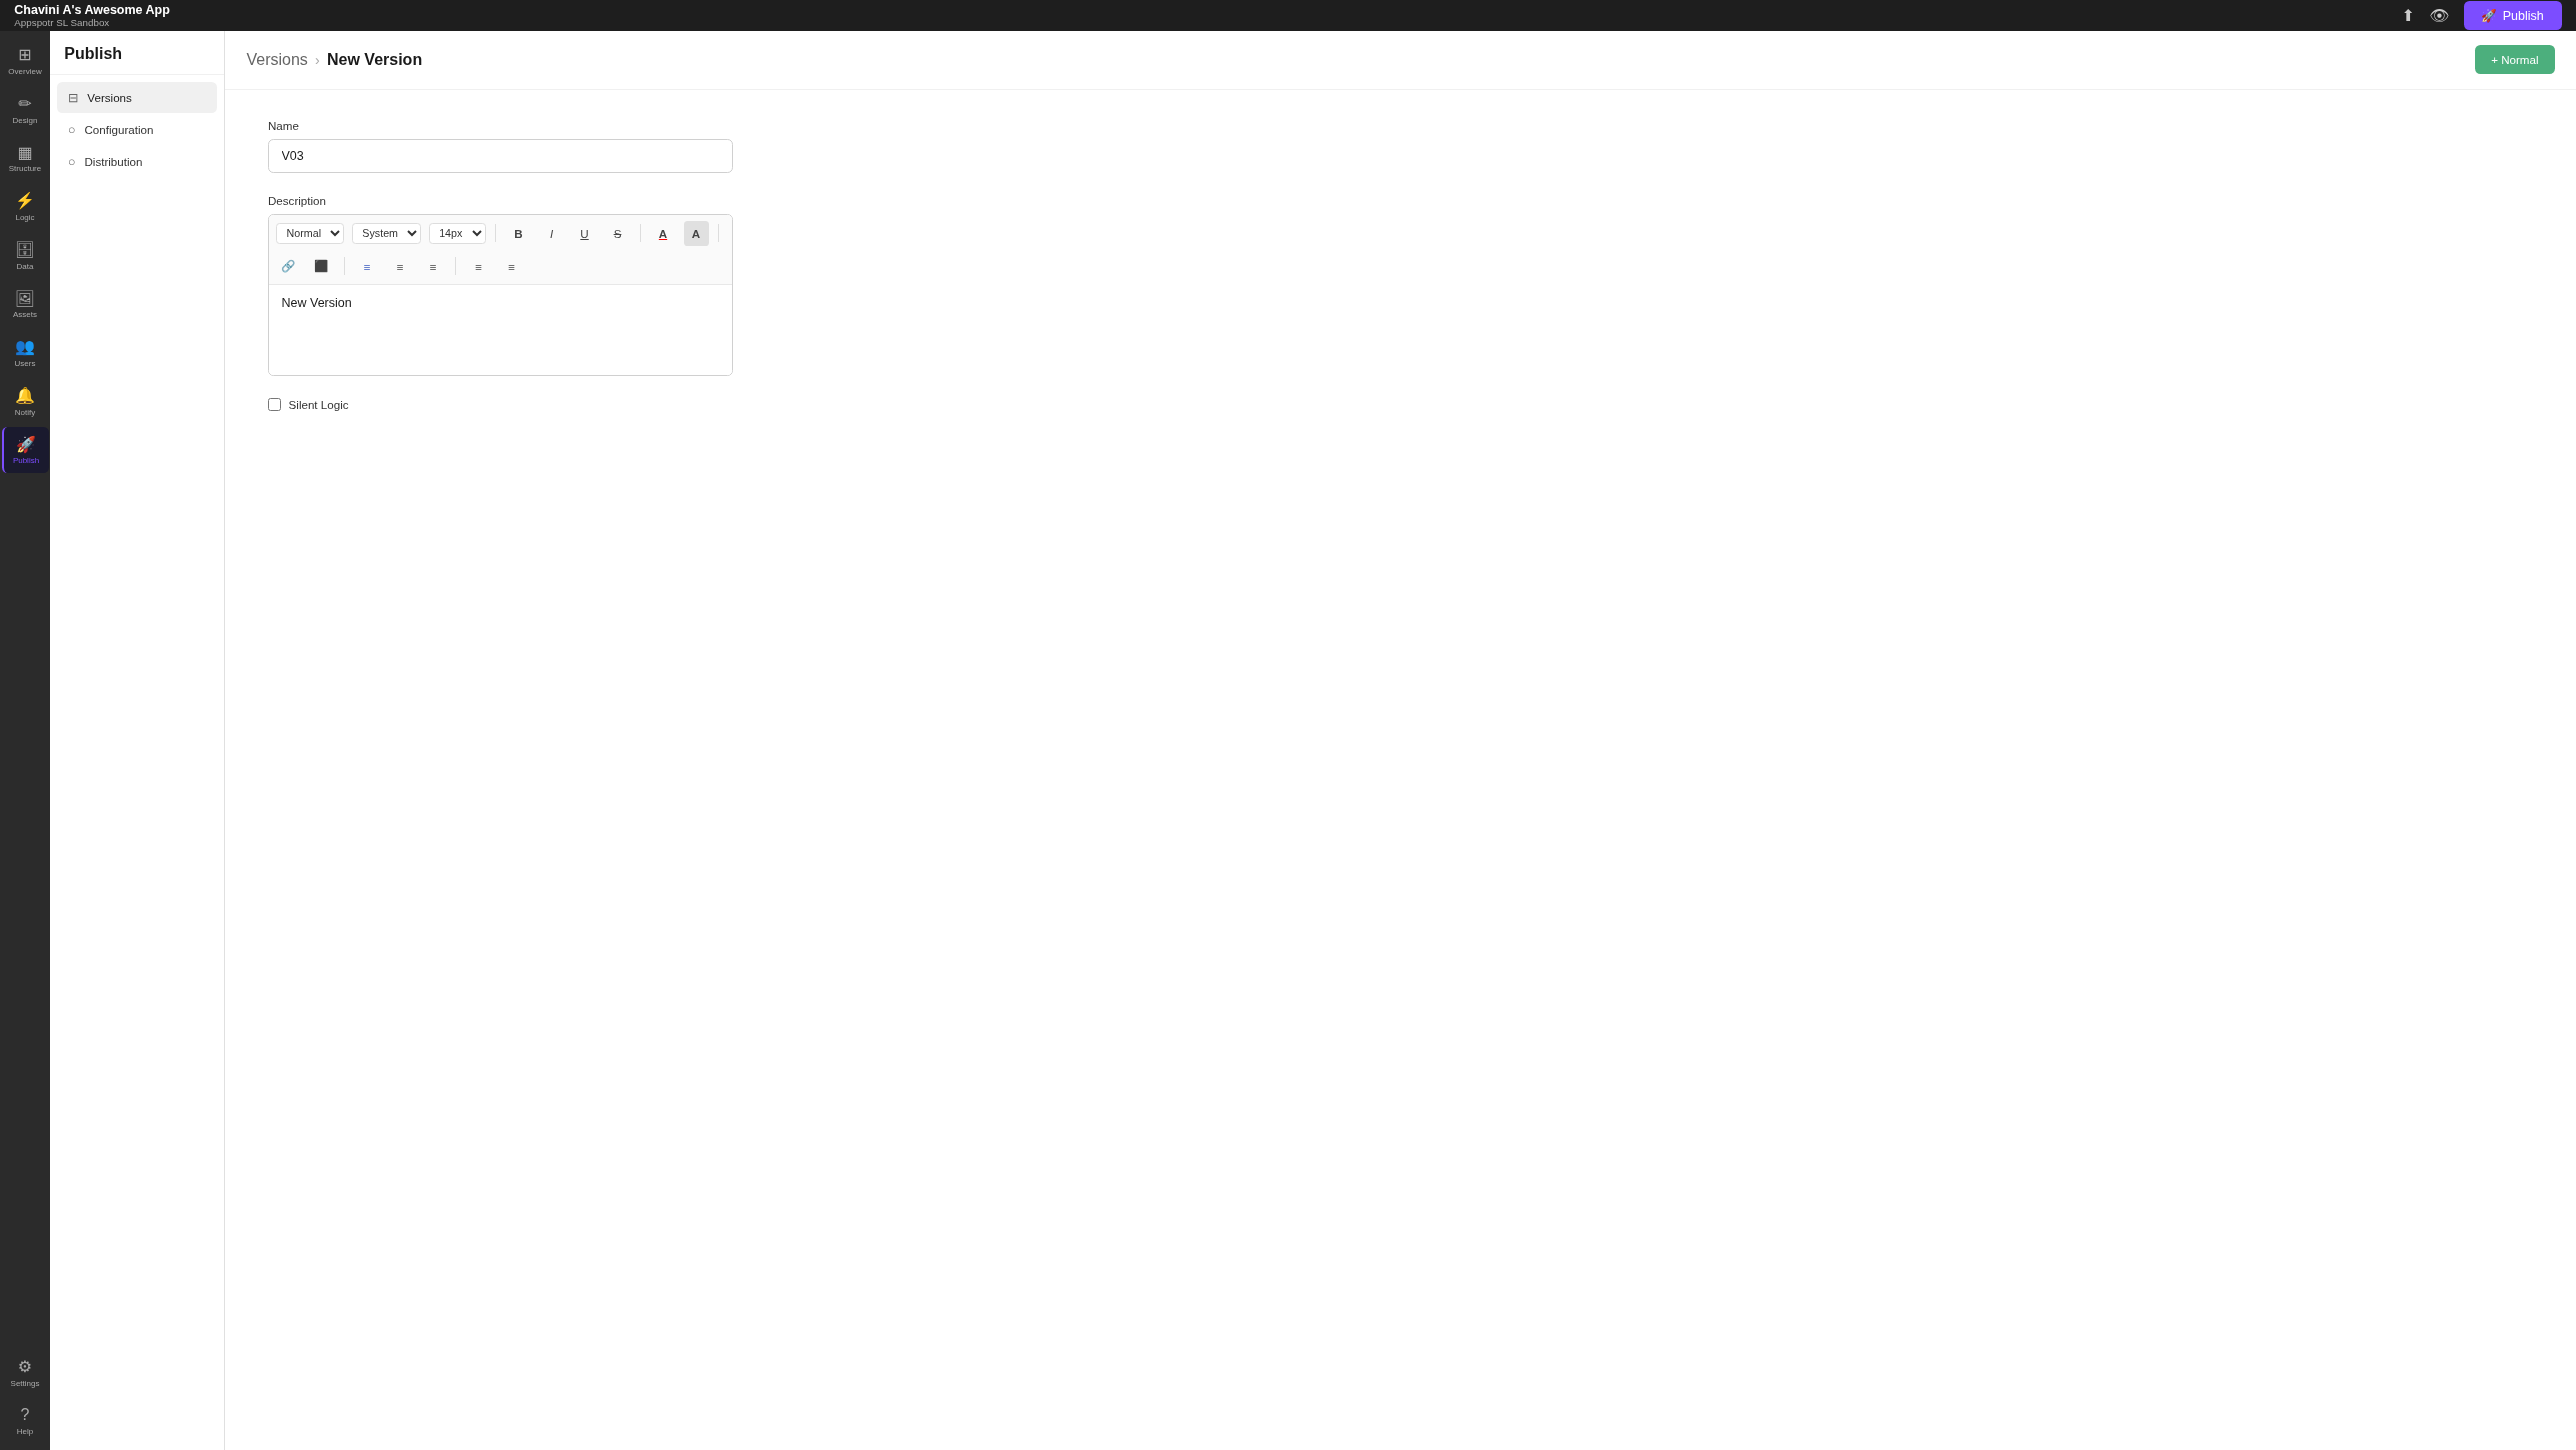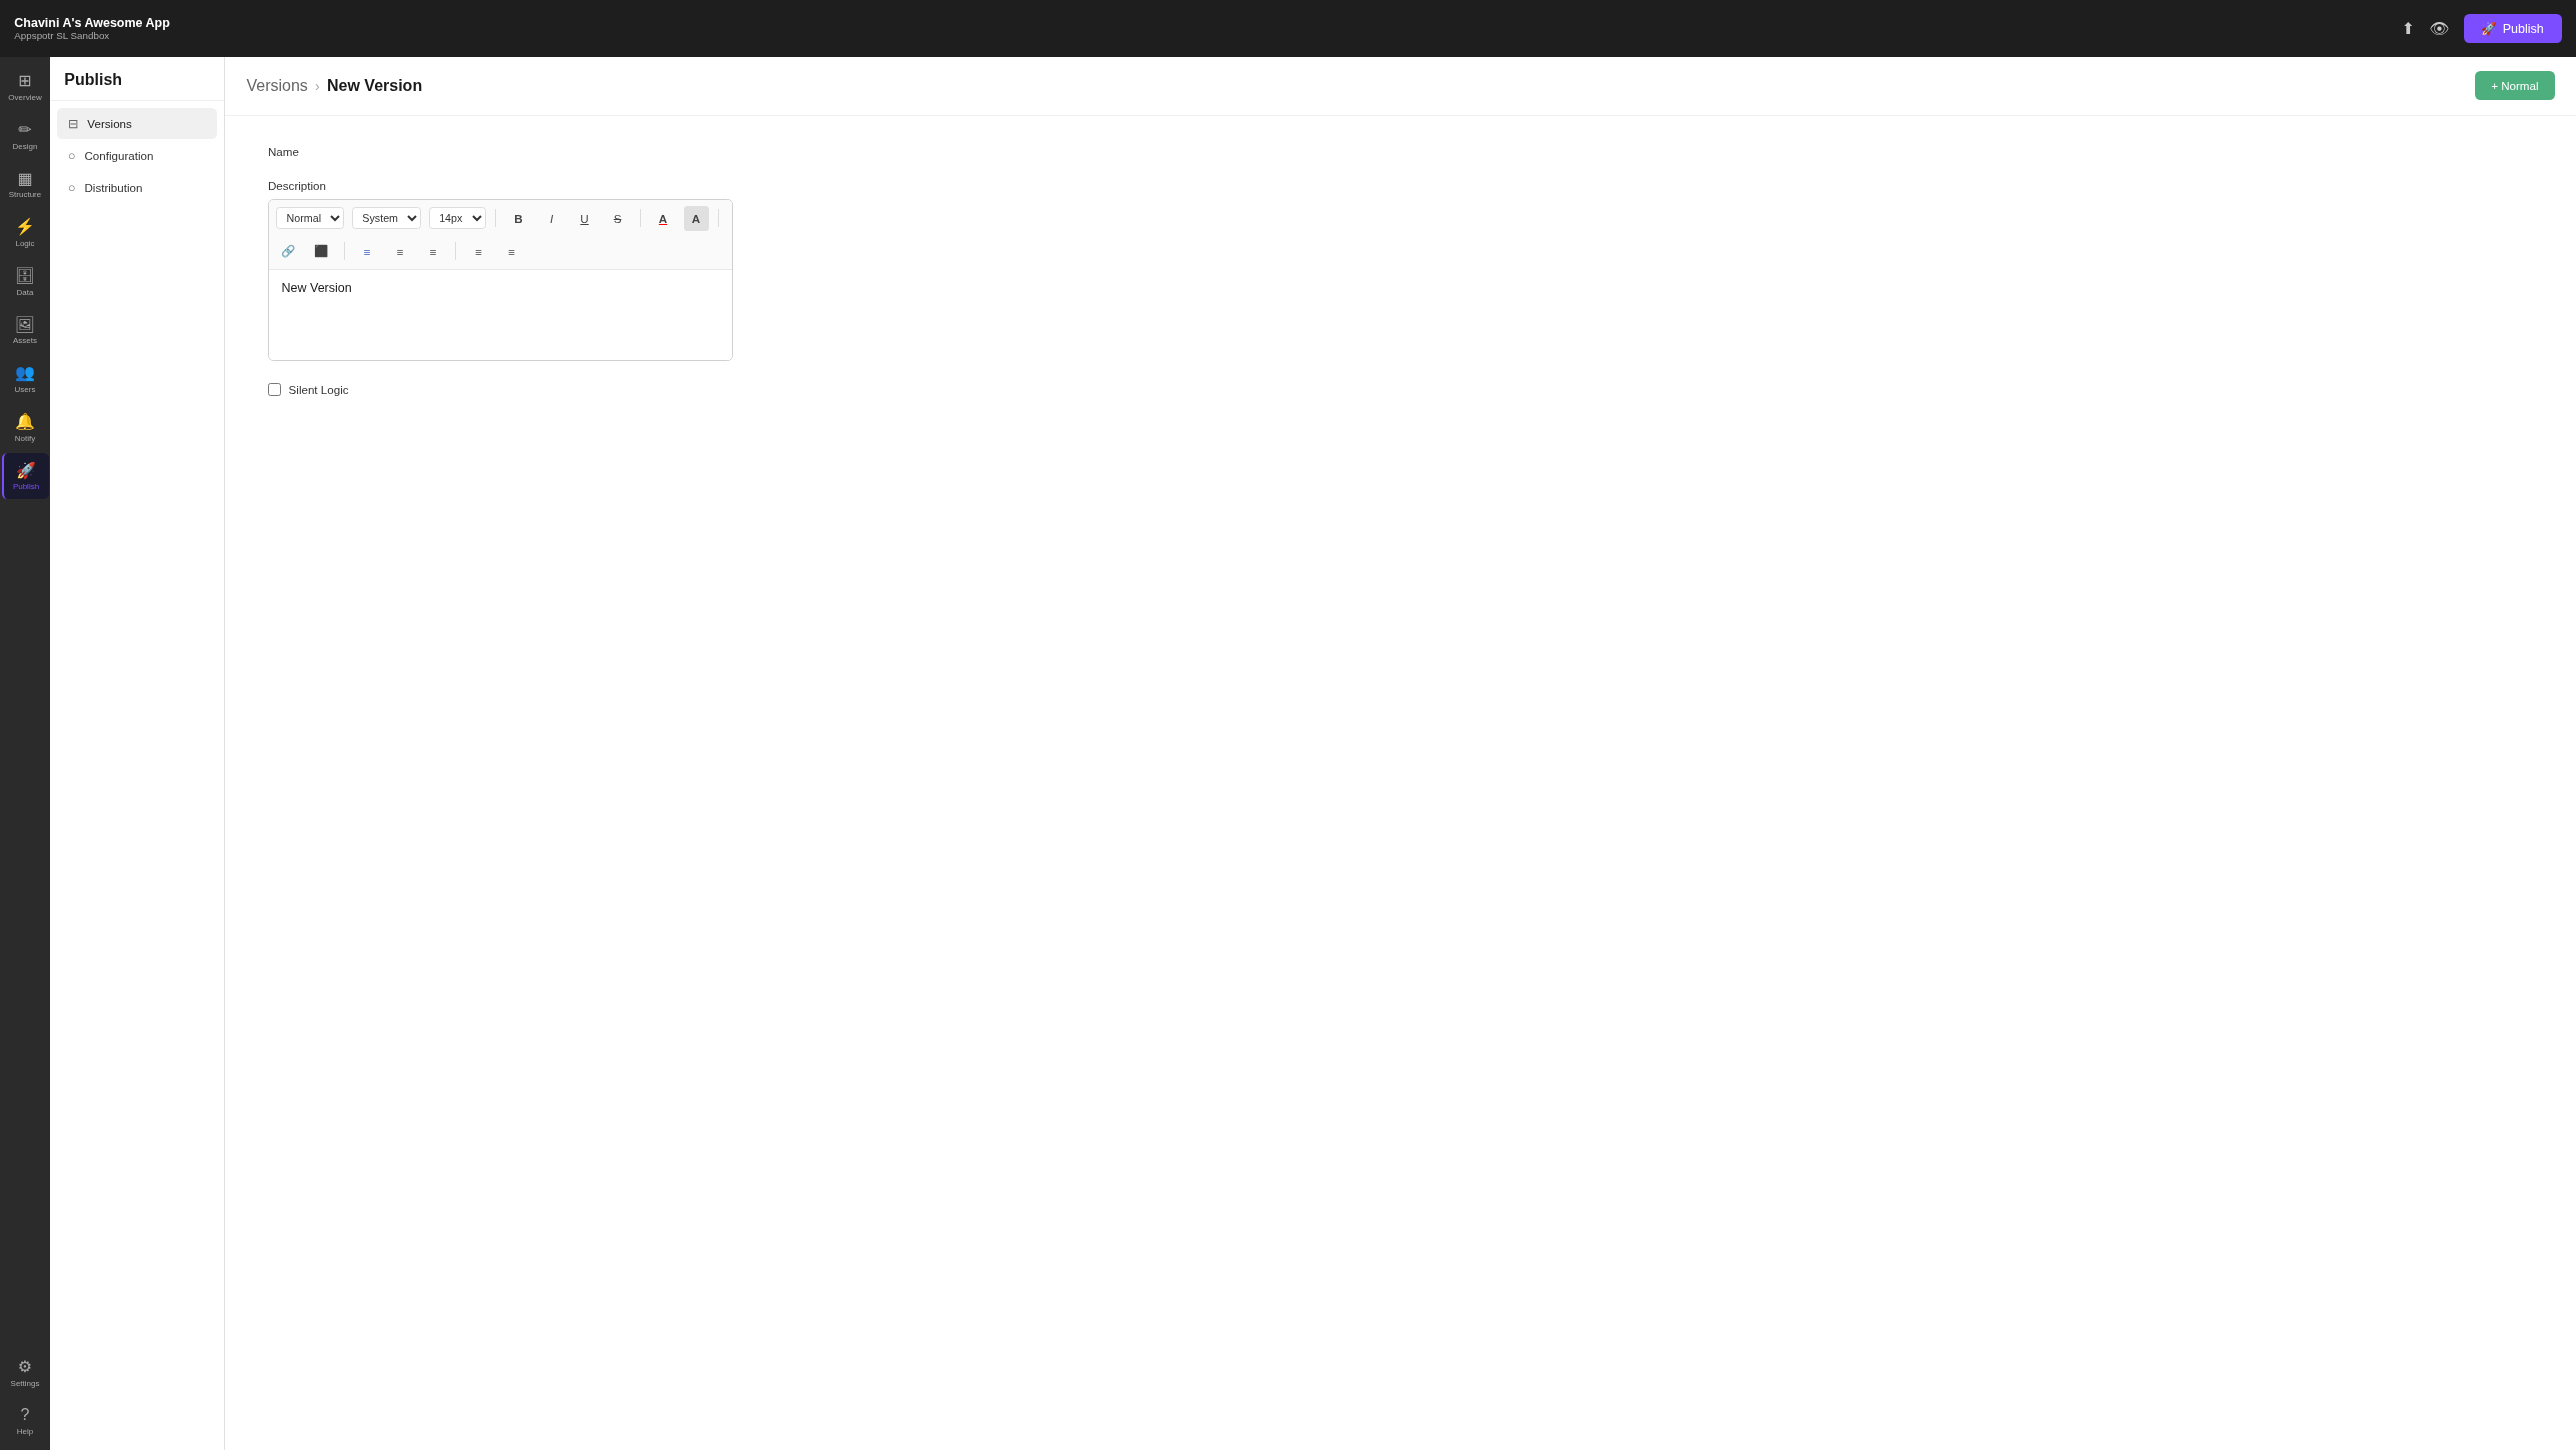--- a/index.html
+++ b/index.html
@@ -6,21 +6,21 @@
     body { font-family: -apple-system, BlinkMacSystemFont, 'Segoe UI', sans-serif; display: flex; flex-direction: column; height: 100vh; overflow: hidden; background: #f0f0f0; }
 
     
     .topbar {
       background: #1e1e1e;
       color: #fff;
       display: flex;
       align-items: center;
       justify-content: space-between;
       padding: 0 14.3px;
-      height: 57px;
+      height: 31px;
       flex-shrink: 0;
     }
     .topbar-left { display: flex; flex-direction: column; }
     .topbar-app-name { font-size: 12.5px; font-weight: 600; color: #fff; }
     .topbar-org { font-size: 9.8px; color: #aaa; }
     .topbar-right { display: flex; align-items: center; gap: 14.3px; }
     .topbar-icon { color: #ccc; cursor: pointer; font-size: 16px; }
     .publish-btn {
       background: #7c4dff;
       color: #fff;
@@ -332,20 +332,21 @@
       </div>
       <button class="create-btn">
         <span>+ Normal</span>
       </button>
     </div>
 
     <div class="form-area">
 
       <div class="form-group">
         <label class="form-label">Name</label>
+        <input type="text" class="form-input" value="V03" style="">
       </div>
 
       <div class="form-group">
         <label class="form-label">Description</label>
         <div class="editor-container">
           <div class="editor-toolbar">
             <select class="editor-select">
               <option>Normal</option>
             </select>
             <select class="editor-select">

